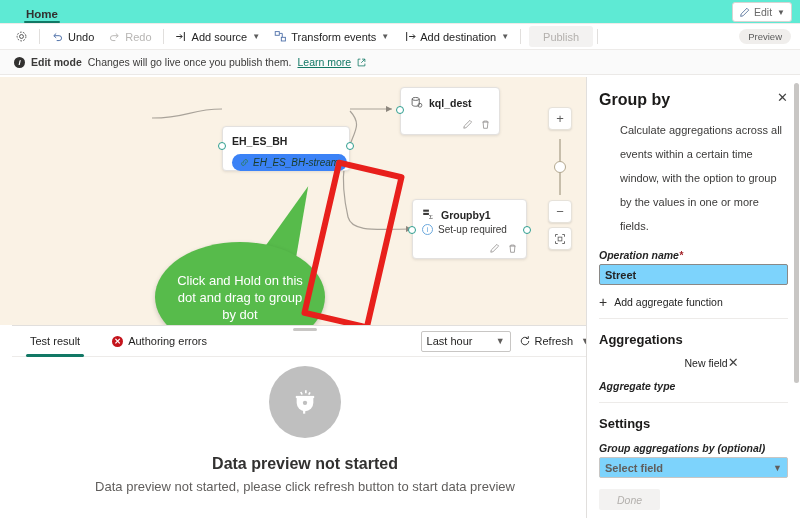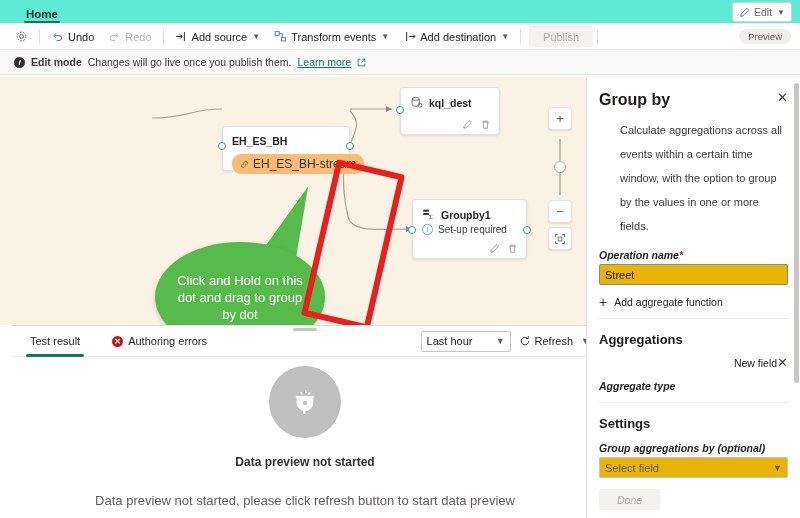--- a/index.html
+++ b/index.html
@@ -73,22 +73,22 @@
     box-shadow:0 1px 3px rgba(0,0,0,.10);
   }
   .node-title { font-size:10.5px; font-weight:600; color:#242424; white-space:nowrap; }
   .node-row { display:flex; align-items:center; gap:6px; padding:8px 10px 0 9px; }
   .node-actions { position:absolute; right:8px; bottom:4px; display:flex; gap:7px; color:#8a8886; }
   .port {
     position:absolute; width:8px; height:8px; border-radius:50%; background:#fff;
     border:1.6px solid #2e9e8f;
   }
   .pill {
-    display:inline-flex; align-items:center; gap:4px; background:#fdba74; color:#1a3d2a;
-    border-radius:9px; font-size:12px; padding:3px 8px; margin:6px 0 0 9px; white-space:nowrap;
+    display:inline-flex; align-items:center; gap:4px; background:#3b82f6; color:#1a3d2a;
+    border-radius:9px; font-size:10px; padding:3px 8px; margin:6px 0 0 9px; white-space:nowrap;font-style:italic;
   }
   .setup-row { display:flex; align-items:center; gap:5px; padding:3px 10px 0 9px; font-size:10px; color:#3b3a39; }
   .warn-c { width:11px; height:11px; border-radius:50%; border:1.4px solid #6aa8dd; color:#6aa8dd;
             font-size:8px; display:flex; align-items:center; justify-content:center; }
 
   
   .callout {
     position:absolute; left:155px; top:165px; width:170px; height:110px;
     background:#57bb4b; border-radius:50%; display:flex; align-items:center; justify-content:center;
     color:#fff; font-size:13px; line-height:17px; text-align:center; box-shadow:0 2px 5px rgba(0,0,0,.18);
@@ -131,44 +131,44 @@
     width:90px; height:21px; border:1px solid #c8c6c4; border-radius:2px; background:#fff;
     display:flex; align-items:center; justify-content:space-between; padding:0 5px; font-size:11px;
   }
   .refresh { display:flex; align-items:center; gap:4px; font-size:11px; color:#242424; }
 
   .empty { position:absolute; left:0; right:0; top:40px; display:flex; flex-direction:column; align-items:center; }
   .plug {
     width:72px; height:72px; border-radius:50%; background:#bfbfbf; display:flex;
     align-items:center; justify-content:center; margin-bottom:17px;
   }
-  .empty-title { font-size:12px; font-weight:700; color:#323130; margin-bottom:24px; }
+  .empty-title { font-size:16px; font-weight:700; color:#323130; margin-bottom:6px; }
   .empty-sub { font-size:13px; color:#605e5c; }
 
   
   .rpanel { position:absolute; right:0; top:0; bottom:0; width:214px; background:#fff; border-left:1px solid #e1dfdd; }
   .rp-head { display:flex; align-items:flex-start; justify-content:space-between; padding:14px 12px 0 12px; }
   .rp-title { font-size:16px; font-weight:600; color:#1b1a19; }
   .rp-x { color:#424242; font-size:13px; line-height:1; }
   .rp-desc { font-size:11px; color:#3b3a39; line-height:24px; padding:9px 14px 0 12px;margin-left:21px; }
   .fld-label { font-size:10.5px; font-weight:600; color:#242424; margin:11px 0 3px 0;font-style:italic; }
   .req { color:#a4262c; }
   .inp {
-    height:21px; border:1px solid #8a8886; border-radius:2px; background:#eab308;
-    display:flex; align-items:center; padding:0 5px; font-size:11px; color:#242424;
+    height:21px; border:1px solid #8a8886; border-radius:2px; background:#7dd3fc;
+    display:flex; align-items:center; padding:0 5px; font-size:11px; color:#242424;font-weight:bold;
   }
   .inp.light { border-color:#c8c6c4; }
   .dd { justify-content:space-between; }
   .dd-chev { color:#605e5c; font-size:9px; }
   .rp-body { padding:0 12px; }
   .addagg { display:flex; align-items:center; gap:7px; font-size:10.5px; color:#242424; margin:10px 0 2px 0; }
   .plus { font-size:14px; color:#323130; line-height:1; }
   .sec-title { font-size:13px; font-weight:600; color:#1b1a19; margin:13px 0 0 0; }
   .hr { height:1px; background:#edebe9; margin:9px 0 0 0; }
-  .newfield-row { display:flex; align-items:center; justify-content:flex-end; margin-top:9px;margin-left:36px; }
+  .newfield-row { display:flex; align-items:center; justify-content:center; margin-top:9px;margin-left:36px; }
   .newfield { font-size:10.5px; color:#242424; }
   .btnrow { display:flex; gap:9px; margin-top:11px; }
   .btn-primary { background:#117865; color:#fff; font-size:10.5px; height:21px; padding:0 17px;
                  display:flex; align-items:center; justify-content:center; border-radius:2px; }
   .btn-sec { background:#fff; color:#242424; border:1px solid #8a8886; font-size:10.5px; height:21px;
              padding:0 15px; display:flex; align-items:center; justify-content:center; border-radius:2px; }
   .btn-dis { background:#f3f2f1; color:#b3b0ad; font-size:10.5px; height:21px; padding:0 18px;
              display:flex; align-items:center; justify-content:center; border-radius:2px;font-style:italic; }
   .fieldicon { width:13px; height:10px; border:1px solid #8a8886; border-radius:1px; font-size:6px;
                display:flex; align-items:center; justify-content:center; color:#605e5c; margin-right:4px; }

